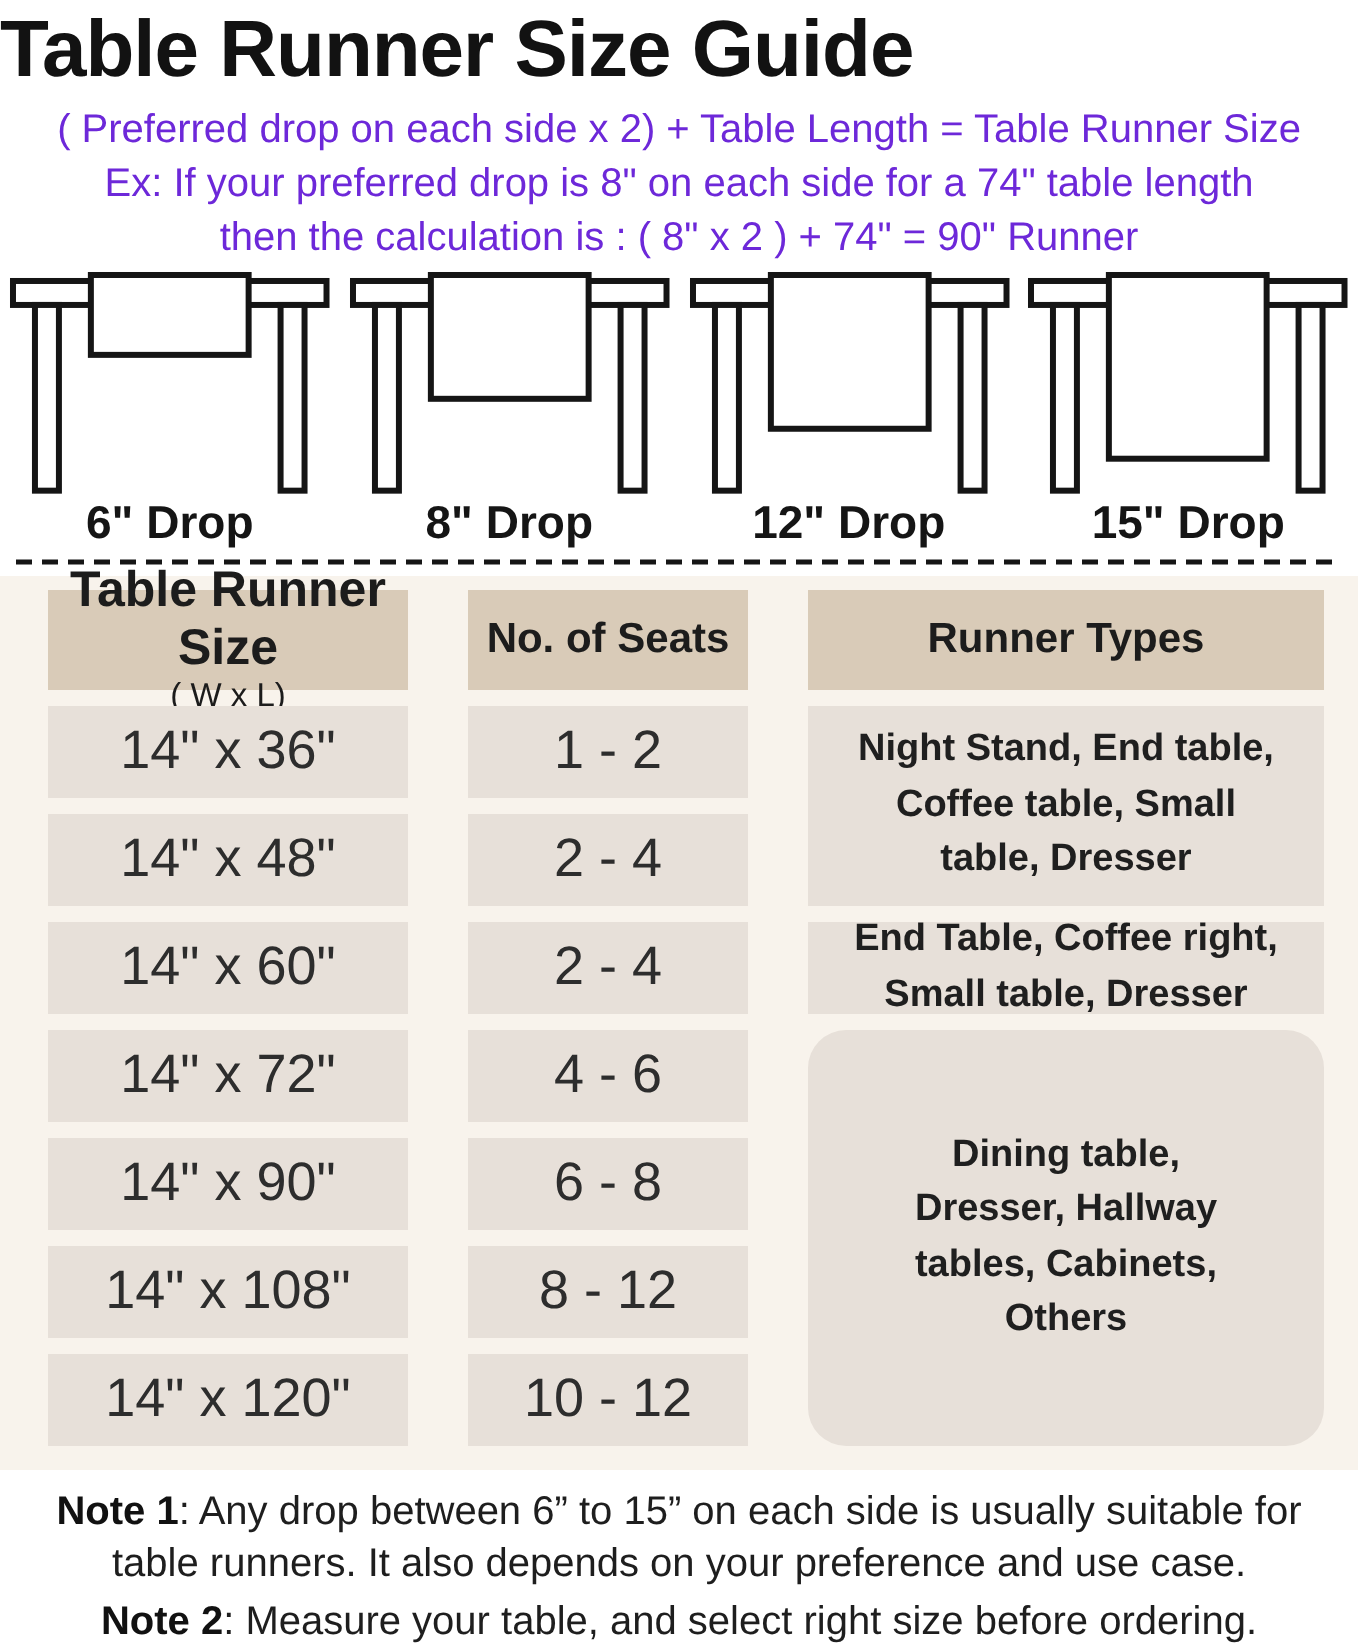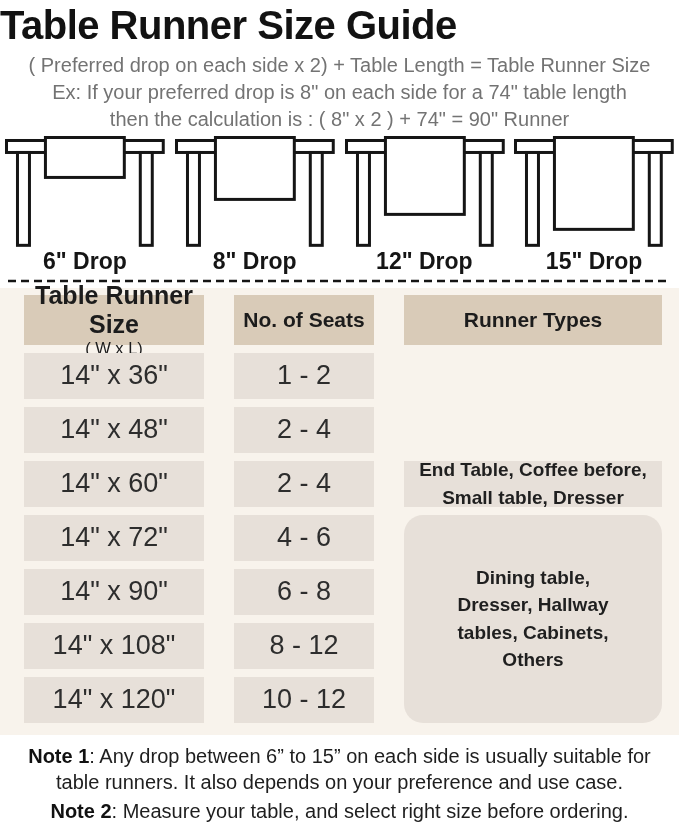--- a/index.html
+++ b/index.html
@@ -10,21 +10,21 @@
     color: #222222;
   }
   .page { width: 679px; height: 826px; position: relative; }
 
   
   .title {
     text-align: left; font-size: 40px; font-weight: 700;
     letter-spacing: -0.5px; color: #121212; padding-top: 3px; line-height: 1.1;
   }
   .subline {
-    text-align: center; font-size: 20px; color: #737373; line-height: 1.34;
+    text-align: center; font-size: 20px; color: #6d28d9; line-height: 1.34;
   }
   .subline.formula { margin-top: 5px; }
 
   
   .figures { display: flex; width: 679px; margin-top: 3px; }
   .figure { width: 25%; display: flex; flex-direction: column; align-items: center; }
   .figure svg { width: 100%; display: block; }
   .fig-shape { fill: #ffffff; stroke: #151515; stroke-width: 3; }
   .drop-label { font-size: 23px; font-weight: 700; color: #151515; line-height: 1.15; margin-top: 1px; }
 
@@ -136,21 +136,24 @@
       <div class="dcell" style="grid-area: 4 / 1;">14" x 60"</div>
       <div class="dcell" style="grid-area: 4 / 2;">2 - 4</div>
       <div class="dcell" style="grid-area: 5 / 1;">14" x 72"</div>
       <div class="dcell" style="grid-area: 5 / 2;">4 - 6</div>
       <div class="dcell" style="grid-area: 6 / 1;">14" x 90"</div>
       <div class="dcell" style="grid-area: 6 / 2;">6 - 8</div>
       <div class="dcell" style="grid-area: 7 / 1;">14" x 108"</div>
       <div class="dcell" style="grid-area: 7 / 2;">8 - 12</div>
       <div class="dcell" style="grid-area: 8 / 1;">14" x 120"</div>
       <div class="dcell" style="grid-area: 8 / 2;">10 - 12</div>
-      <div class="tcell" style="grid-area: 4 / 3 / 5;">End Table, Coffee before,
+      <div class="tcell" style="grid-area: 2 / 3 / 4;">Night Stand, End table,
+Coffee table, Small
+table, Dresser</div>
+      <div class="tcell" style="grid-area: 4 / 3 / 5;">End Table, Coffee right,
 Small table, Dresser</div>
       <div class="tcell" style="grid-area: 5 / 3 / 9; border-radius: 19px;">Dining table,
 Dresser, Hallway
 tables, Cabinets,
 Others</div>
     </div>
 
   <div class="notes">
     <p><b>Note 1</b><span>: Any drop between 6” to 15” on each side is usually suitable for table runners. It also depends on your preference and use case.</span></p>
     <p><b>Note 2</b><span>: Measure your table, and select right size before ordering.</span></p>

